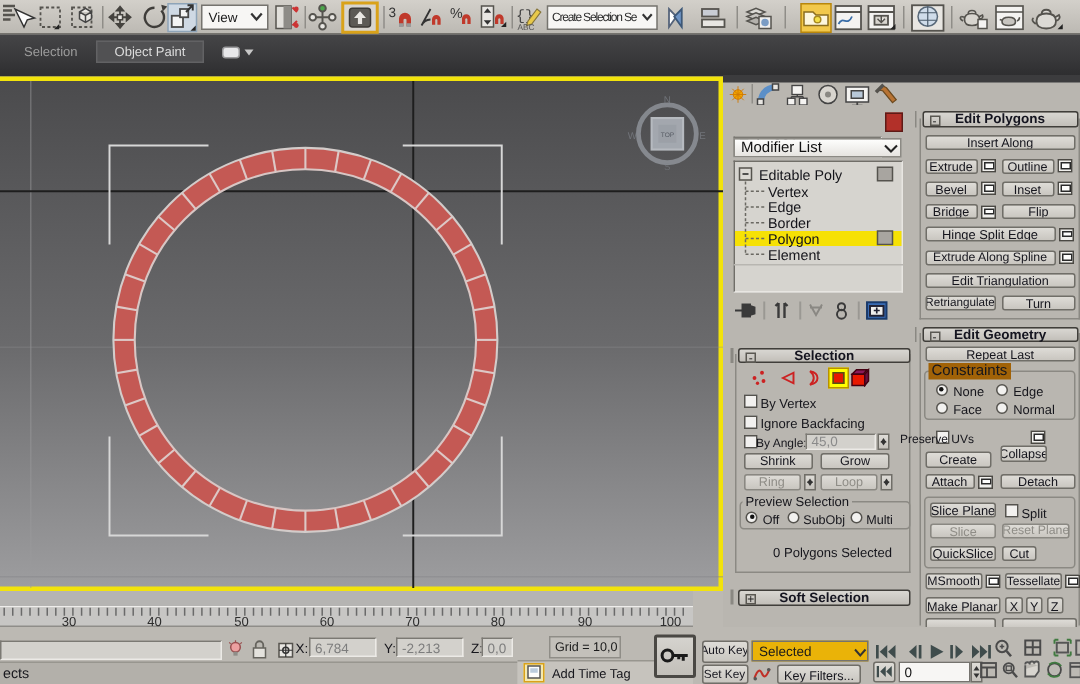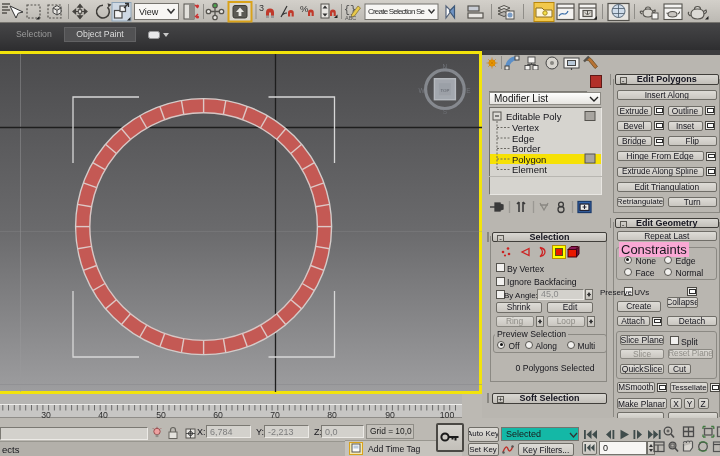--- a/index.html
+++ b/index.html
@@ -310,61 +310,61 @@
 </svg>
 <div class="cb" style="left:495.5px;top:263px"></div>
     <div class="lb" style="left:507px;top:263.5px;font-size:8.7px">By Vertex</div>
 <div class="cb" style="left:495.5px;top:276.5px"></div>
     <div class="lb" style="left:507px;top:277px;font-size:8.7px">Ignore Backfacing</div>
 <div class="cb" style="left:495.5px;top:289.5px"></div>
     <div class="lb" style="left:504px;top:290.5px;font-size:8px">By Angle:</div>
 <div class="fld" style="left:537px;top:288.5px;width:47px;height:11px;color:#8a8a8a">45,0</div>
 <div class="spn" style="left:585px;top:288.5px;height:11px"></div>
 <div class="btn" style="left:495.5px;top:301.5px;width:46px;height:11px">Shrink</div>
-<div class="btn" style="left:547px;top:301.5px;width:46px;height:11px">Edit</div>
+<div class="btn" style="left:547px;top:301.5px;width:46px;height:11px">Grow</div>
 <div class="btn dis" style="left:495.5px;top:315.5px;width:38px;height:11px">Ring</div>
 <div class="spn" style="left:535.5px;top:315.5px;height:11px"></div>
 <div class="btn dis" style="left:547px;top:315.5px;width:38px;height:11px">Loop</div>
 <div class="spn" style="left:587px;top:315.5px;height:11px"></div>
 <div class="grp" style="left:492.5px;top:333.5px;width:114px;height:19px"></div>
 <div class="lb" style="left:495px;top:328.5px;background:#b9b6b0;padding:0 2px;font-size:8.7px">Preview Selection</div>
 <div class="rd on" style="left:497px;top:340.5px"></div>
     <div class="lb" style="left:508.5px;top:341px;font-size:8.4px">Off</div>
 <div class="rd" style="left:525px;top:340.5px"></div>
-    <div class="lb" style="left:535.5px;top:341px;font-size:8.4px">Along</div>
+    <div class="lb" style="left:535.5px;top:341px;font-size:8.4px">SubObj</div>
 <div class="rd" style="left:566.5px;top:340.5px"></div>
     <div class="lb" style="left:577.5px;top:341px;font-size:8.4px">Multi</div>
 <div class="lb" style="left:500px;top:363px;width:110px;text-align:center;font-size:8.7px">0 Polygons Selected</div>
 <div class="hdr" style="left:492px;top:392.5px;width:115px;height:11px"><span class="hm">+</span>Soft Selection</div>
 <div class="ab" style="left:612.5px;top:79px;width:107px;height:134px;border:1px solid #8b8983;border-top:none"></div>
     <div class="ab" style="left:612.5px;top:222px;width:107px;height:195px;border:1px solid #8b8983;border-top:none;border-bottom:none"></div>
     <div class="hdr" style="left:614.5px;top:73.5px;width:104.5px;height:11.5px"><span class="hm">-</span>Edit Polygons</div>
     <div class="btn" style="left:616.5px;top:89.5px;width:100.5px;height:10px;">Insert Along</div>
     <div class="btn" style="left:616.5px;top:105.9px;width:35px;height:10px;">Extrude</div>
     <div class="sq" style="left:653.5px;top:106.4px"></div>
     <div class="btn" style="left:667.5px;top:105.9px;width:35px;height:10px;">Outline</div>
     <div class="sq" style="left:704.5px;top:106.4px"></div>
     <div class="btn" style="left:616.5px;top:120.7px;width:35px;height:10px;">Bevel</div>
     <div class="sq" style="left:653.5px;top:121.2px"></div>
     <div class="btn" style="left:667.5px;top:120.7px;width:35px;height:10px;">Inset</div>
     <div class="sq" style="left:704.5px;top:121.2px"></div>
     <div class="btn" style="left:616.5px;top:136.2px;width:35px;height:10px;">Bridge</div>
     <div class="sq" style="left:653.5px;top:136.7px"></div>
     <div class="btn" style="left:667.5px;top:136.2px;width:49.5px;height:10px;">Flip</div>
-    <div class="btn" style="left:616.5px;top:151.4px;width:87px;height:10px;font-size:8.6px;">Hinge From Edge</div>
+    <div class="btn" style="left:616.5px;top:151.4px;width:87px;height:10px;font-size:8.6px;">Hinge Split Edge</div>
     <div class="sq" style="left:706px;top:151.9px"></div>
     <div class="btn" style="left:616.5px;top:166.7px;width:87px;height:10px;font-size:8.2px;">Extrude Along Spline</div>
     <div class="sq" style="left:706px;top:167.2px"></div>
     <div class="btn" style="left:616.5px;top:182px;width:100.5px;height:10px;">Edit Triangulation</div>
     <div class="btn" style="left:616.5px;top:197.2px;width:47px;height:10px;font-size:7.8px;">Retriangulate</div>
     <div class="btn" style="left:667.5px;top:197.2px;width:49.5px;height:10px;">Turn</div>
     <div class="hdr" style="left:614.5px;top:217.8px;width:104.5px;height:10.5px"><span class="hm">-</span>Edit Geometry</div>
     <div class="btn" style="left:616.5px;top:230.5px;width:100.5px;height:10.5px;">Repeat Last</div>
     <div class="grp" style="left:616px;top:246.5px;width:101px;height:33px"></div>
-    <div class="lb" style="left:619px;top:242px;background:#f9a8d4;padding:0 2px;font-size:13px">Constraints</div>
+    <div class="lb" style="left:619px;top:242px;background:#a16207;padding:0 2px;font-size:10px">Constraints</div>
     <div class="rd on" style="left:623.5px;top:255.5px"></div>
     <div class="lb" style="left:635.5px;top:256px;font-size:8.6px">None</div>
     <div class="rd" style="left:664px;top:255.5px"></div>
     <div class="lb" style="left:675.5px;top:256px;font-size:8.6px">Edge</div>
     <div class="rd" style="left:623.5px;top:267.5px"></div>
     <div class="lb" style="left:635.5px;top:268px;font-size:8.6px">Face</div>
     <div class="rd" style="left:664px;top:267.5px"></div>
     <div class="lb" style="left:675.5px;top:268px;font-size:8.6px">Normal</div>
     <div class="cb" style="left:624px;top:286.5px"></div>
     <div class="lb" style="left:600px;top:287.5px;font-size:8px">Preserve UVs</div>
@@ -503,39 +503,39 @@
       <path d="M20.5 6 v-2 a2.5 2.5 0 0 1 5 0 v2" fill="none" stroke="#66645e" stroke-width="1.2"></path>
  <rect x="36" y="3" width="9" height="9" fill="#e8e6e2" stroke="#55534e"></rect>
       <circle cx="40.5" cy="7.5" r="2" fill="none" stroke="#333"></circle>
       <path d="M40.5 3 v9 M36 7.5 h9" stroke="#333" stroke-width="0.8"></path>
 </svg>
 <div class="lb" style="left:197px;top:427px;font-size:9px">X:</div>
 <div class="fld" style="left:206px;top:425px;width:45px;height:13px;color:#7d7d7d">6,784</div>
 <div class="lb" style="left:256px;top:427px;font-size:9px">Y:</div>
 <div class="fld" style="left:264px;top:425px;width:45px;height:13px;color:#7d7d7d">-2,213</div>
 <div class="lb" style="left:314px;top:427px;font-size:9px">Z:</div>
-<div class="fld" style="left:321px;top:425px;width:43px;height:13px;color:#7d7d7d">0,0</div>
+<div class="fld" style="left:321px;top:425px;width:21px;height:13px;color:#7d7d7d">0,0</div>
 <div class="ab" style="left:366px;top:424px;width:48px;height:14.5px;background:#c3c0ba;border:1px solid #8f8d87;font-size:8.4px;color:#1a1a1a;display:flex;align-items:center;padding-left:3px;white-space:nowrap">Grid = 10,0</div>
 <div class="ab" style="left:0;top:441px;width:345px;height:15px;background:#b3b0aa;border-top:1px solid #98968f"></div>
 <div class="lb" style="left:2px;top:444px;font-size:9.5px">ects</div>
 <div class="ab" style="left:345px;top:440px;width:117px;height:16px;background:#c6c3bd;border-top:1px solid #98968f"></div>
 <div class="ab" style="left:349px;top:441.5px;width:14px;height:13px;background:#f4e9b0;border:1.5px solid #d9a21a"></div>
 <svg class="ab" style="left:351px;top:443px" width="10" height="10">
       <rect x="1" y="1" width="8" height="8" fill="#fdfdfc" stroke="#555"></rect>
       <rect x="2.5" y="2.5" width="5" height="3" fill="#bcd"></rect>
     </svg>
 <div class="lb" style="left:368px;top:444px;font-size:8.6px">Add Time Tag</div>
 <div class="ab" style="left:436px;top:422.5px;width:28px;height:29px;background:linear-gradient(#d5d3ce,#c2bfb9);border:2px solid #4a4844;border-radius:2px"></div>
 <svg class="ab" style="left:440px;top:431px" width="21" height="12">
  <circle cx="5" cy="6" r="3.6" fill="none" stroke="#1a1a1a" stroke-width="2"></circle>
  <path d="M8.5 6 h10 m-3 0 v3.5 m-3-3.5 v2.5" stroke="#1a1a1a" stroke-width="2" fill="none"></path>
 </svg>
 <div class="btn" style="left:467.5px;top:426.5px;width:31px;height:15.5px;font-size:7.9px">Auto Key</div>
 <div class="btn" style="left:467.5px;top:443px;width:31px;height:13px;font-size:7.9px">Set Key</div>
-<div class="ab" style="left:501px;top:427px;width:78px;height:14px;background:#14b8a6;border:1px solid #75736e;font-size:9px;color:#1a1a1a;display:flex;align-items:center;padding-left:4px">Selected</div>
+<div class="ab" style="left:501px;top:427px;width:78px;height:14px;background:#eab308;border:1px solid #75736e;font-size:9px;color:#1a1a1a;display:flex;align-items:center;padding-left:4px">Selected</div>
 <svg class="ab" style="left:569px;top:431.5px" width="9" height="7">
       <path d="M1 1 l3.5 4 3.5-4" fill="none" stroke="#333" stroke-width="1.3"></path>
     </svg>
 <svg class="ab" style="left:501px;top:442px" width="14" height="13">
       <path d="M2 10 q3-8 5-3 t5-3" fill="none" stroke="#c03028" stroke-width="1.4"></path>
       <circle cx="2.5" cy="10.5" r="1.2" fill="#555"></circle>
       <circle cx="11.5" cy="4.5" r="1.2" fill="#555"></circle>
     </svg>
 <div class="btn" style="left:518px;top:443px;width:56px;height:13px;font-size:8.4px">Key Filters...</div>
 <svg class="ab" style="left:582px;top:427px" width="80" height="15" fill="#3f4c4c">

